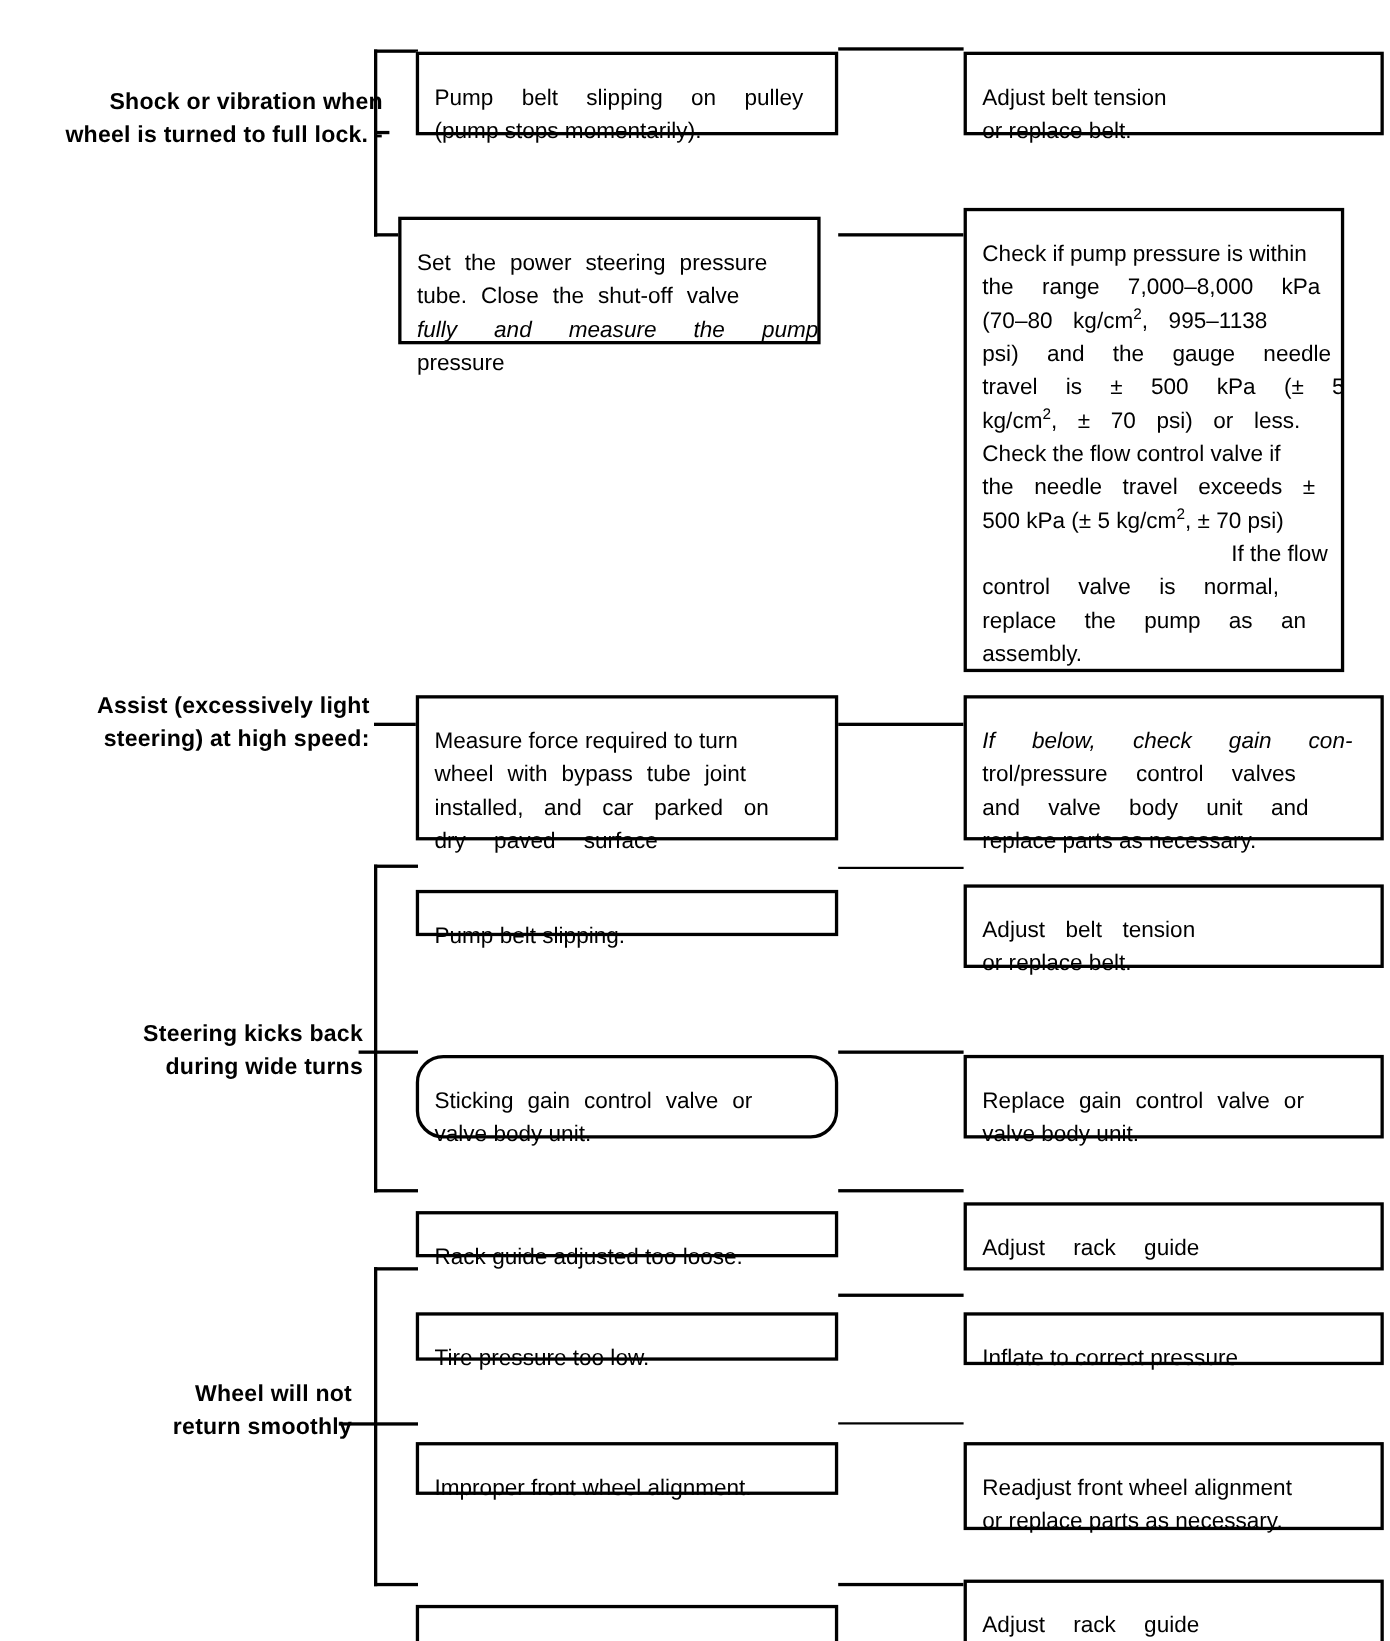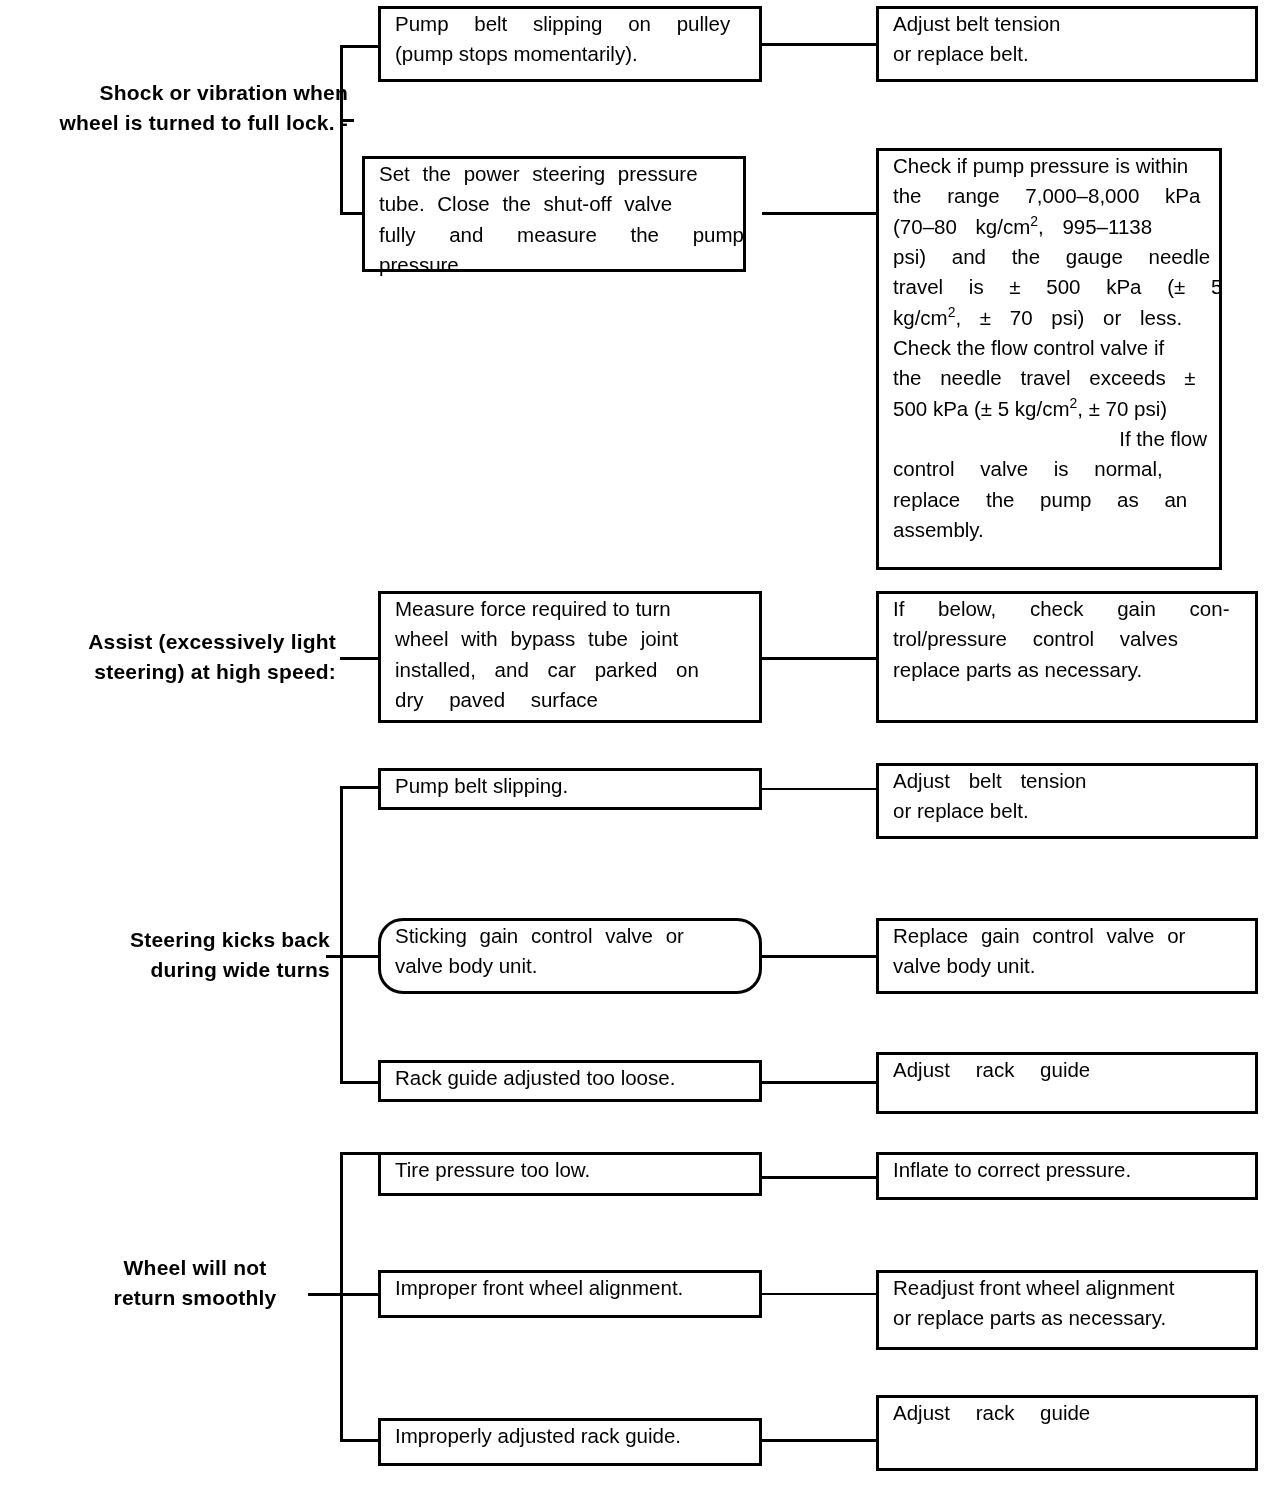--- a/index.html
+++ b/index.html
@@ -20,40 +20,41 @@
   
   .symptom {
     position: absolute;
     font-size: 21px;
     font-weight: bold;
     line-height: 1.42;
     color: #000;
     letter-spacing: 0.2px;
   }
   .symptom.right { text-align: right; }
-  .symptom.center { text-align: center; }
+  .symptom.center { text-align: right; }
 
   
   .box {
     position: absolute;
     box-sizing: border-box;
     border: 3px solid #000000;
     background: #ffffff;
-    padding: 0 12px 6px 14px;
+    padding: 24px 12px 6px 14px;
     font-size: 20.5px;
     line-height: 1.48;
     color: #000;
+    margin-top: 41px;
   }
   .box .ln { display: block; white-space: pre; }
 
   
   .js1 { word-spacing: 7px; }
   .js2 { word-spacing: 13px; }
   .js3 { word-spacing: 20px; }
-  .js4 { word-spacing: 28px; }
+  .js4 { word-spacing: 28px; font-style: italic; }
   .js0 { word-spacing: 0px; }
 
   .indent-right { text-align: right; }
 
   
   .hline {
     position: absolute;
     background: #000000;
     height: 3px;
   }
@@ -124,20 +125,21 @@
     <span class="ln js0">Measure force required to turn</span>
     <span class="ln js1">wheel with bypass tube joint</span>
     <span class="ln js2">installed, and car parked on</span>
     <span class="ln js3">dry paved surface</span>
   </div>
   <div class="hline" style="left:762px; top:657px; width:114px;"></div>
 
   <div class="box" style="left:876px; top:591px; width:382px; height:132px;">
     <span class="ln js4">If below, check gain con-</span>
     <span class="ln js3">trol/pressure control valves</span>
+    <span class="ln js3">and valve body unit and</span>
     <span class="ln js0">replace parts as necessary.</span>
   </div>
 
   <div class="symptom right" style="left:0px; top:925px; width:330px;">
     <div>Steering kicks back</div>
     <div>during wide turns</div>
   </div>
 
   <div class="hline" style="left:326px; top:955px; width:16px;"></div>
   <div class="vline" style="left:340px; top:786px; height:298px;"></div>

